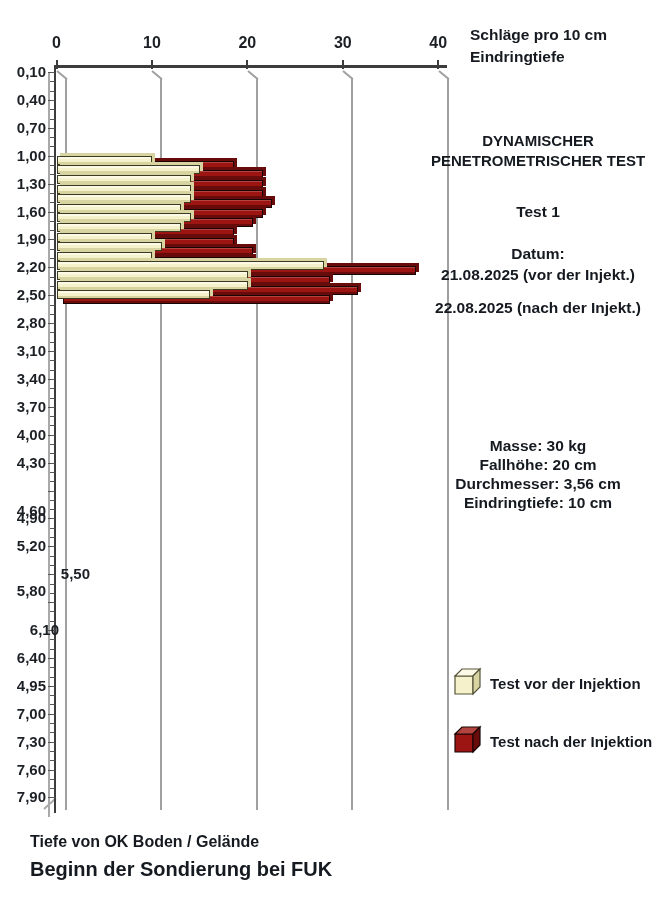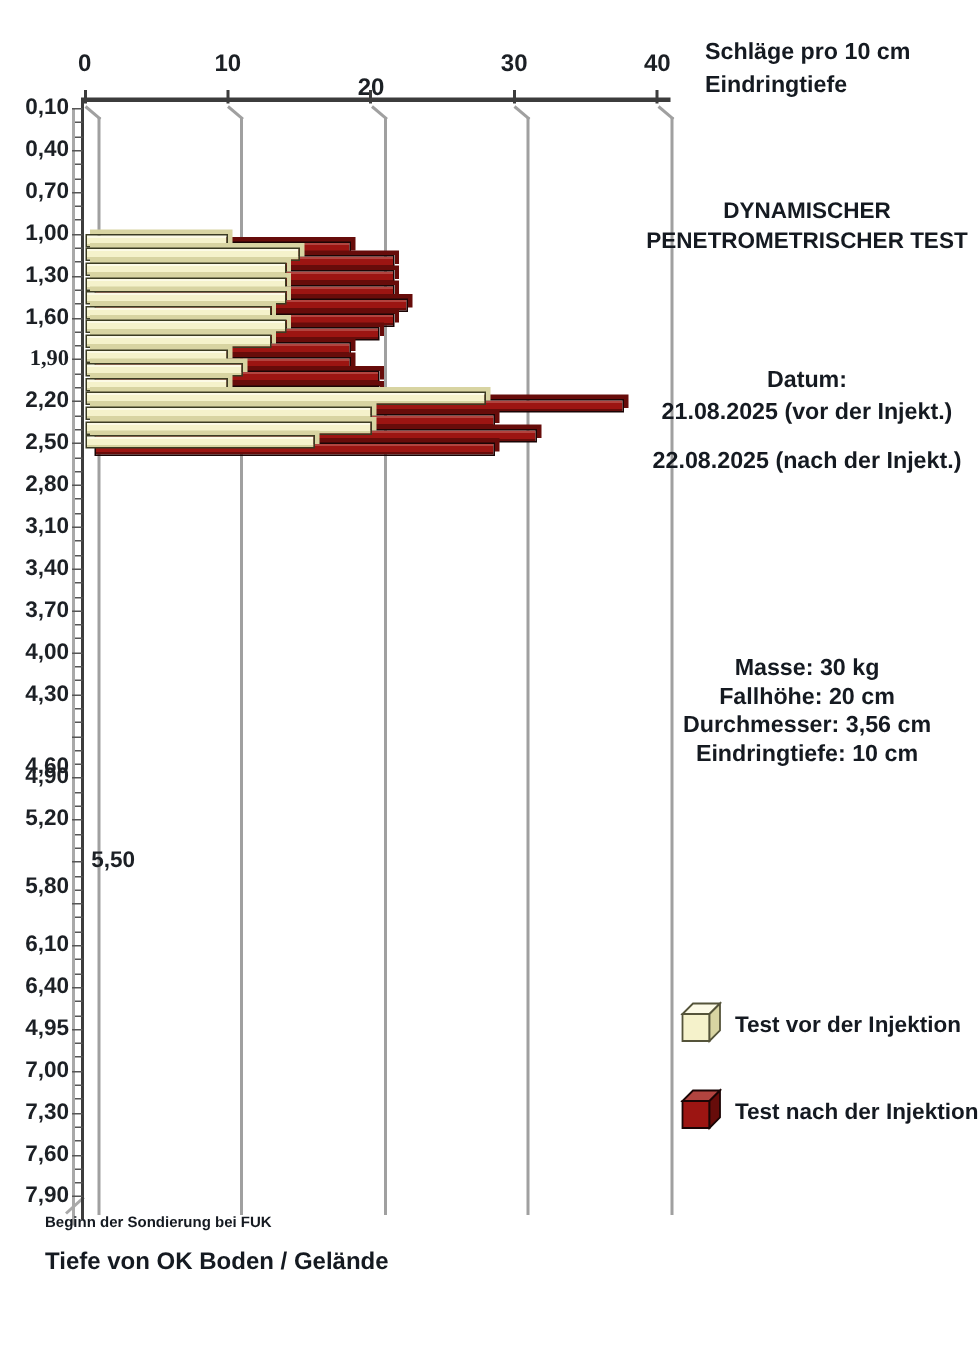--- a/index.html
+++ b/index.html
@@ -28,38 +28,38 @@
   .date-before{position:absolute;left:424px;top:266px;width:228px;text-align:center;font-size:15.5px;font-weight:700;}
   .date-after{position:absolute;left:424px;top:299px;width:228px;text-align:center;font-size:15.5px;font-weight:700;}
   .device-block{position:absolute;left:424px;top:436px;width:228px;text-align:center;font-size:15.5px;font-weight:700;line-height:19px;}
   
   .legend-item-1{position:absolute;left:452px;top:666px;}
   .legend-item-2{position:absolute;left:452px;top:724px;}
   .legend-swatch{position:absolute;left:0;top:0;}
   .legend-label{position:absolute;left:38px;top:9px;white-space:nowrap;font-size:15px;font-weight:700;}
   
   .footer-1{position:absolute;left:30px;top:833px;font-size:16px;font-weight:700;}
-  .footer-2{position:absolute;left:30px;top:810px;font-size:10px;font-weight:700;}
+  .footer-2{position:absolute;left:30px;top:858px;font-size:20px;font-weight:700;}
 </style>
 </head>
 <body>
 
 <div class="frame">
 
   <div class="plot">
     <div class="wall-left-gray"></div>
     <div class="wall-foot"></div>
     <div class="axis-line-top"></div>
     <div class="axis-line-left"></div>
     <div id="xaxis">
         <div class="x-tick-label" style="left: 34.5px;">0</div>
         <div class="x-tick" style="left: 55.5px;"></div>
         <div class="x-tick-label" style="left: 129.93px;">10</div>
         <div class="x-tick" style="left: 150.93px;"></div>
-        <div class="x-tick-label" style="left: 225.36px; margin-top: 16px;">20</div>
+        <div class="x-tick-label" style="left: 225.36px;">20</div>
         <div class="x-tick" style="left: 246.36px;"></div>
         <div class="x-tick-label" style="left: 320.79px;">30</div>
         <div class="x-tick" style="left: 341.79px;"></div>
         <div class="x-tick-label" style="left: 416.22px;">40</div>
         <div class="x-tick" style="left: 437.22px;"></div>
       </div>
     <div id="grid">
         <div class="grid-hook" style="left: 57px; top: 70px;"></div>
         <div class="grid-line" style="left: 65px; top: 78px; height: 732px;"></div>
         <div class="grid-hook" style="left: 152.43px; top: 70px;"></div>
@@ -90,21 +90,21 @@
         <div class="depth-tick" style="left: 50px; top: 174.3px; width: 5px;"></div>
         <div class="depth-tick" style="left: 48px; top: 183.6px; width: 7px;"></div>
         <div class="depth-label" style="top: 175.6px;">1,30</div>
         <div class="depth-tick" style="left: 50px; top: 192.9px; width: 5px;"></div>
         <div class="depth-tick" style="left: 50px; top: 202.2px; width: 5px;"></div>
         <div class="depth-tick" style="left: 48px; top: 211.5px; width: 7px;"></div>
         <div class="depth-label" style="top: 203.5px;">1,60</div>
         <div class="depth-tick" style="left: 50px; top: 220.8px; width: 5px;"></div>
         <div class="depth-tick" style="left: 50px; top: 230.1px; width: 5px;"></div>
         <div class="depth-tick" style="left: 48px; top: 239.4px; width: 7px;"></div>
-        <div class="depth-label" style="top: 231.4px; font-family: Liberation Serif, serif;">1,90</div>
+        <div class="depth-label" style="top: 231.4px;">1,90</div>
         <div class="depth-tick" style="left: 50px; top: 248.7px; width: 5px;"></div>
         <div class="depth-tick" style="left: 50px; top: 258px; width: 5px;"></div>
         <div class="depth-tick" style="left: 48px; top: 267.3px; width: 7px;"></div>
         <div class="depth-label" style="top: 259.3px;">2,20</div>
         <div class="depth-tick" style="left: 50px; top: 276.6px; width: 5px;"></div>
         <div class="depth-tick" style="left: 50px; top: 285.9px; width: 5px;"></div>
         <div class="depth-tick" style="left: 48px; top: 295.2px; width: 7px;"></div>
         <div class="depth-label" style="top: 287.2px;">2,50</div>
         <div class="depth-tick" style="left: 50px; top: 304.5px; width: 5px;"></div>
         <div class="depth-tick" style="left: 50px; top: 313.8px; width: 5px;"></div>
@@ -146,21 +146,21 @@
         <div class="depth-tick" style="left: 50px; top: 564.9px; width: 5px;"></div>
         <div class="depth-tick" style="left: 48px; top: 574.2px; width: 7px;"></div>
         <div class="depth-label" style="top: 566.2px; padding-left: 44px;">5,50</div>
         <div class="depth-tick" style="left: 50px; top: 583.5px; width: 5px;"></div>
         <div class="depth-tick" style="left: 50px; top: 592.8px; width: 5px;"></div>
         <div class="depth-tick" style="left: 48px; top: 602.1px; width: 7px;"></div>
         <div class="depth-label" style="top: 583px;">5,80</div>
         <div class="depth-tick" style="left: 50px; top: 611.4px; width: 5px;"></div>
         <div class="depth-tick" style="left: 50px; top: 620.7px; width: 5px;"></div>
         <div class="depth-tick" style="left: 48px; top: 630px; width: 7px;"></div>
-        <div class="depth-label" style="top: 622px;">6,10</div>
+        <div class="depth-label" style="top: 622px; padding-left: 13px;">6,10</div>
         <div class="depth-tick" style="left: 50px; top: 639.3px; width: 5px;"></div>
         <div class="depth-tick" style="left: 50px; top: 648.6px; width: 5px;"></div>
         <div class="depth-tick" style="left: 48px; top: 657.9px; width: 7px;"></div>
         <div class="depth-label" style="top: 649.9px;">6,40</div>
         <div class="depth-tick" style="left: 50px; top: 667.2px; width: 5px;"></div>
         <div class="depth-tick" style="left: 50px; top: 676.5px; width: 5px;"></div>
         <div class="depth-tick" style="left: 48px; top: 685.8px; width: 7px;"></div>
         <div class="depth-label" style="top: 677.8px;">4,95</div>
         <div class="depth-tick" style="left: 50px; top: 695.1px; width: 5px;"></div>
         <div class="depth-tick" style="left: 50px; top: 704.4px; width: 5px;"></div>
@@ -216,20 +216,21 @@
   <div class="axis-header">
     <div>Schläge pro 10 cm</div>
     <div>Eindringtiefe</div>
   </div>
 
   <div class="main-title">
     <div>DYNAMISCHER</div>
     <div>PENETROMETRISCHER TEST</div>
   </div>
 
+  <div class="test-name">Test 1</div>
   <div class="datum-label">Datum:</div>
   <div class="date-before">21.08.2025 (vor der Injekt.)</div>
   <div class="date-after">22.08.2025 (nach der Injekt.)</div>
 
   <div class="device-block">
     <div>Masse: 30 kg</div>
     <div>Fallhöhe: 20 cm</div>
     <div>Durchmesser: 3,56 cm</div>
     <div>Eindringtiefe: 10 cm</div>
   </div>

